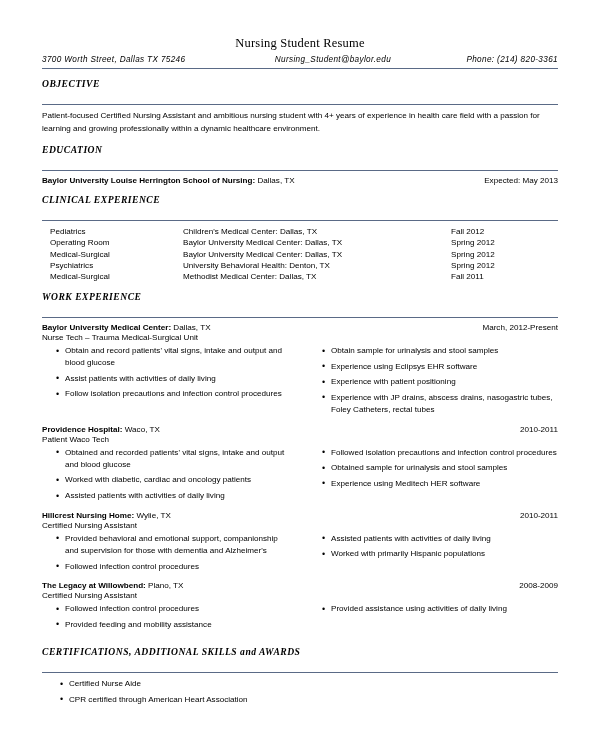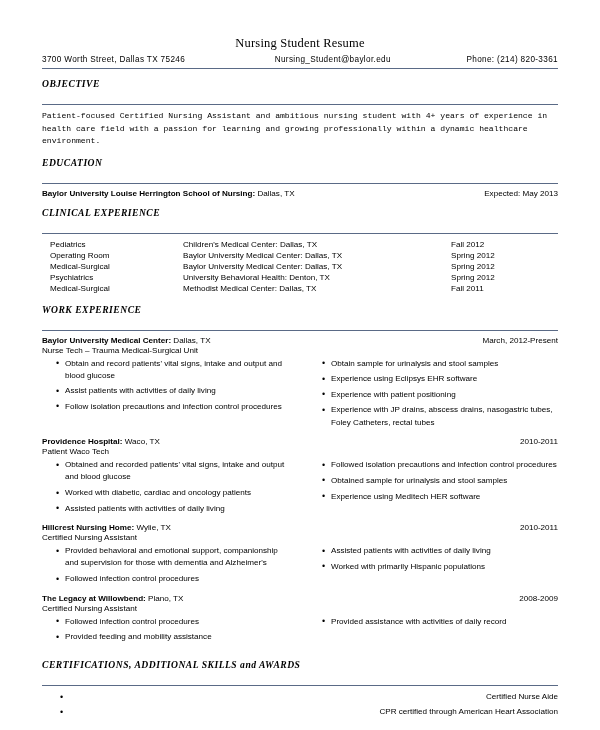--- a/index.html
+++ b/index.html
@@ -29,20 +29,21 @@
     letter-spacing: .2px;
   }
   .contact-row {
     display: flex;
     justify-content: space-between;
     align-items: flex-start;
     font-size: 8.2px;
     font-family: "Liberation Sans", sans-serif;
     letter-spacing: .35px;
     padding: 0 0 4px 0;
+    font-style: italic;
   }
   .contact-left { white-space: nowrap; }
   .contact-mid { white-space: nowrap; margin-left: 14px; }
   .contact-right { white-space: nowrap; }
   .rule {
     border: 0;
     border-top: 1.4px solid #5a6a86;
     margin: 0 0 6px 0;
   }
   .rule-thin {
@@ -52,21 +53,21 @@
   }
   .section-head {
     font-family: "Liberation Serif", serif;
     font-weight: bold;
     font-style: italic;
     font-size: 9.6px;
     letter-spacing: .5px;
     margin: 9px 0 15px 0;
   }
   .body-text {
-    font-family: Liberation Mono, monospace;
+    font-family: Liberation Sans, sans-serif;
     font-size: 8.1px;
     line-height: 1.55;
     margin: 0 0 2px 0;
   }
   .job-row {
     display: flex;
     justify-content: space-between;
     align-items: baseline;
     font-family: "Liberation Sans", sans-serif;
     font-size: 8.1px;
@@ -123,21 +124,21 @@
     padding-left: 9px;
   }
   ul.bullets li:before {
     content: "\2022";
     position: absolute;
     left: 0;
     top: -0.5px;
     font-size: 9px;
   }
   .certs ul.bullets { padding-left: 18px; }
-  .certs ul.bullets li { margin-bottom: 3px; text-align: right; }
+  .certs ul.bullets li { margin-bottom: 3px; }
 </style>
 </head>
 <body>
 
 <div class="page">
 
   <div class="doc-title">Nursing Student Resume</div>
 
   <div class="contact-row">
     <span class="contact-left">3700 Worth Street, Dallas TX 75246</span>
@@ -279,21 +280,21 @@
   <div class="sub-line">Certified Nursing Assistant</div>
   <div class="cols">
     <div class="col">
       <ul class="bullets">
         <li>Followed infection control procedures</li>
         <li>Provided feeding and mobility assistance</li>
       </ul>
     </div>
     <div class="col">
       <ul class="bullets">
-        <li>Provided assistance with activities of daily record</li>
+        <li>Provided assistance using activities of daily living</li>
       </ul>
     </div>
   </div>
 
   <div class="section-head" style="margin-top:12px;">CERTIFICATIONS, ADDITIONAL SKILLS and AWARDS</div>
   <hr class="rule-thin">
   <div class="certs">
     <ul class="bullets">
       <li>Certified Nurse Aide</li>
       <li>CPR certified through American Heart Association</li>

